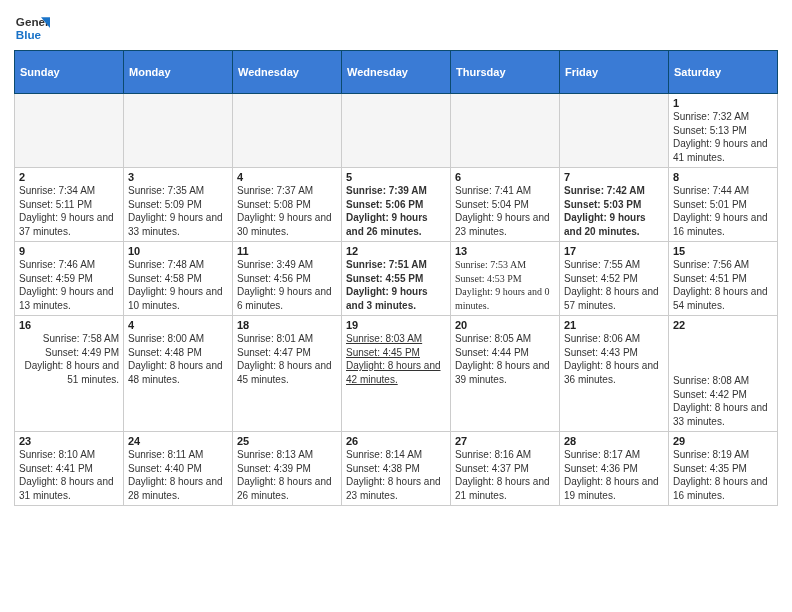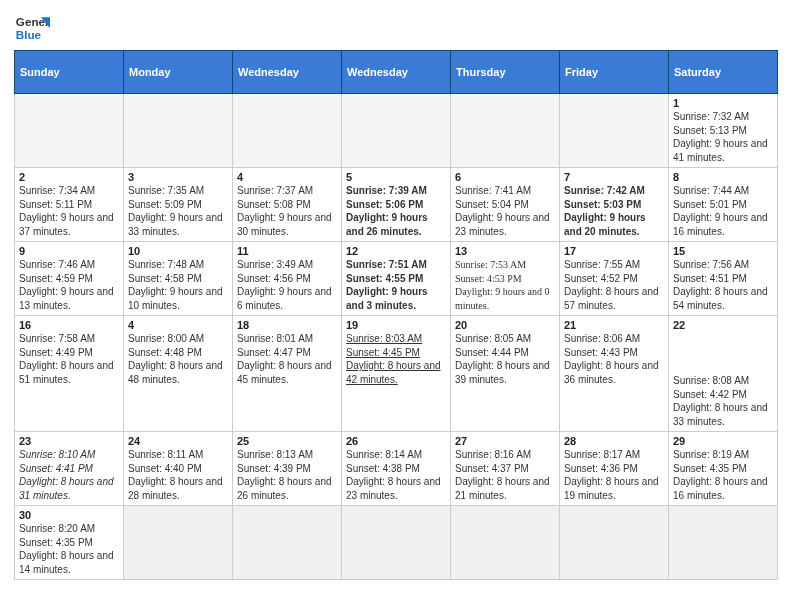--- a/index.html
+++ b/index.html
@@ -211,21 +211,21 @@
           <td>
             <span class="day-num">15</span>
             <div class="day-info" style="white-space: pre-line;">Sunrise: 7:56 AM
 Sunset: 4:51 PM
 Daylight: 8 hours and 54 minutes.</div>
           </td>
         </tr>
         <tr>
           <td>
             <span class="day-num">16</span>
-            <div class="day-info" style="white-space: pre-line;">Sunrise: 7:58 AM
+            <div class="day-info" style="white-space: pre-line; text-align: right;">Sunrise: 7:58 AM
 Sunset: 4:49 PM
 Daylight: 8 hours and 51 minutes.</div>
           </td>
           <td>
             <span class="day-num">4</span>
             <div class="day-info" style="white-space: pre-line;">Sunrise: 8:00 AM
 Sunset: 4:48 PM
 Daylight: 8 hours and 48 minutes.</div>
           </td>
           <td>
@@ -255,21 +255,21 @@
           <td>
             <span class="day-num">22</span>
             <div class="day-info" style="white-space: pre-line; margin-top: 43px;">Sunrise: 8:08 AM
 Sunset: 4:42 PM
 Daylight: 8 hours and 33 minutes.</div>
           </td>
         </tr>
         <tr>
           <td>
             <span class="day-num">23</span>
-            <div class="day-info" style="white-space: pre-line; font-style: italic;">Sunrise: 8:10 AM
+            <div class="day-info" style="white-space: pre-line;">Sunrise: 8:10 AM
 Sunset: 4:41 PM
 Daylight: 8 hours and 31 minutes.</div>
           </td>
           <td>
             <span class="day-num">24</span>
             <div class="day-info" style="white-space: pre-line;">Sunrise: 8:11 AM
 Sunset: 4:40 PM
 Daylight: 8 hours and 28 minutes.</div>
           </td>
           <td>
@@ -295,30 +295,16 @@
             <div class="day-info" style="white-space: pre-line;">Sunrise: 8:17 AM
 Sunset: 4:36 PM
 Daylight: 8 hours and 19 minutes.</div>
           </td>
           <td>
             <span class="day-num">29</span>
             <div class="day-info" style="white-space: pre-line;">Sunrise: 8:19 AM
 Sunset: 4:35 PM
 Daylight: 8 hours and 16 minutes.</div>
           </td>
-        </tr>
-        <tr>
-          <td>
-            <span class="day-num">30</span>
-            <div class="day-info" style="white-space: pre-line;">Sunrise: 8:20 AM
-Sunset: 4:35 PM
-Daylight: 8 hours and 14 minutes.</div>
-          </td>
-          <td class="empty" style="background: rgb(240, 240, 240);"></td>
-          <td class="empty" style="background: rgb(240, 240, 240);"></td>
-          <td class="empty" style="background: rgb(240, 240, 240);"></td>
-          <td class="empty" style="background: rgb(240, 240, 240);"></td>
-          <td class="empty" style="background: rgb(240, 240, 240);"></td>
-          <td class="empty" style="background: rgb(240, 240, 240);"></td>
         </tr>
       </tbody>
   </table>
 </div>
 
 </body></html>

